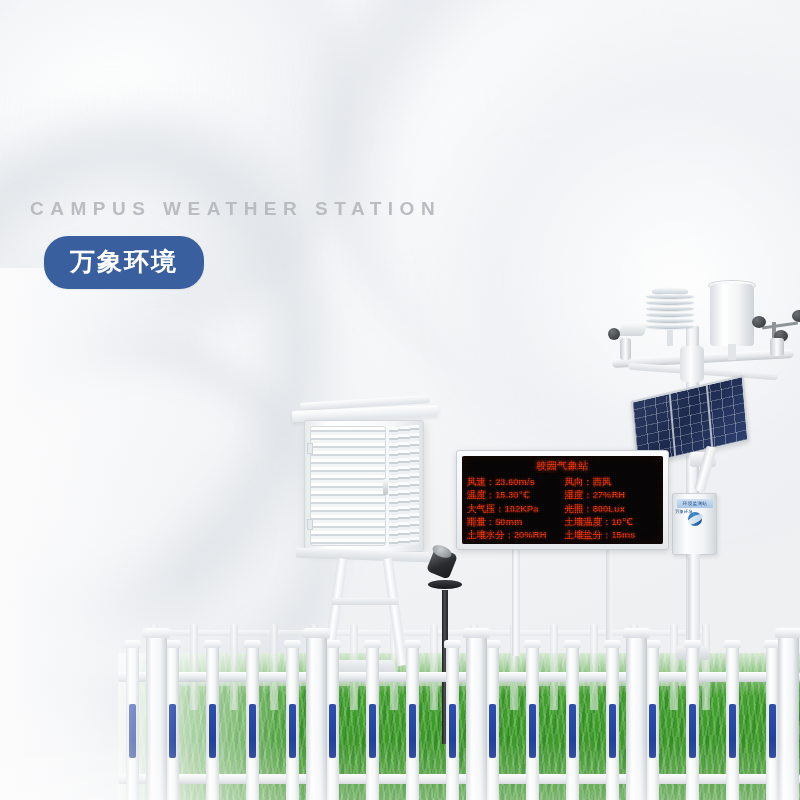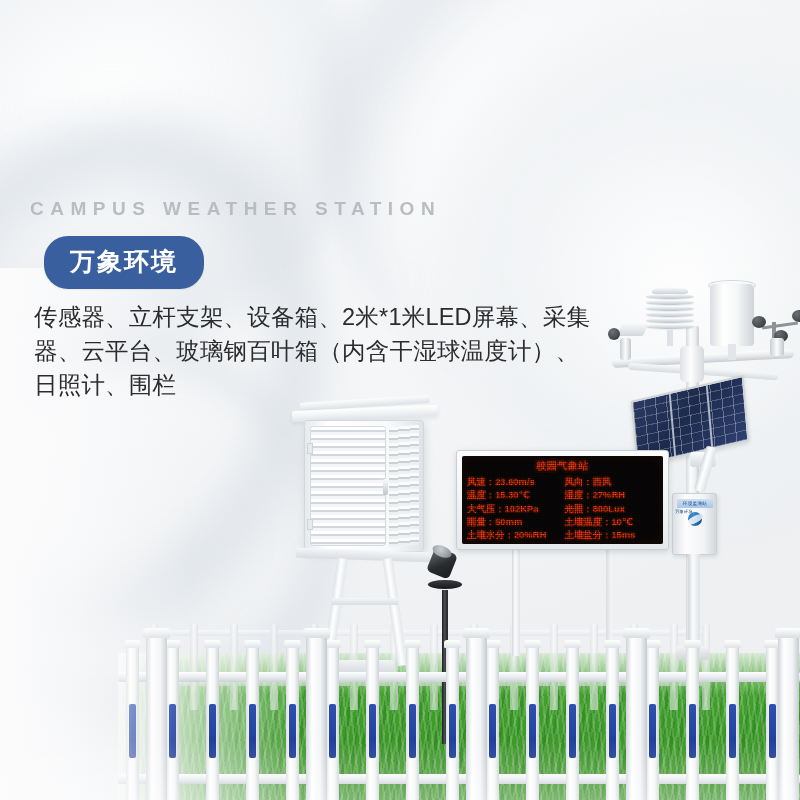--- a/index.html
+++ b/index.html
@@ -431,15 +431,14 @@
       <div class="post" style="left:660px"></div>
     </div>
 
     <div class="haze-l" style="top:0;height:532px"></div>
   </div>
 
   <div class="haze-b"></div>
 
   <div class="subline">CAMPUS WEATHER STATION</div>
   <div class="badge">万象环境</div>
-  <div class="desc">传感器、立杆支架、设备箱、2米*1米LED屏幕、采集器、云平台、玻璃钢百叶箱（内含干湿球温度计）、日照计、围栏</div>
 
 </div>
 
 </body></html>

